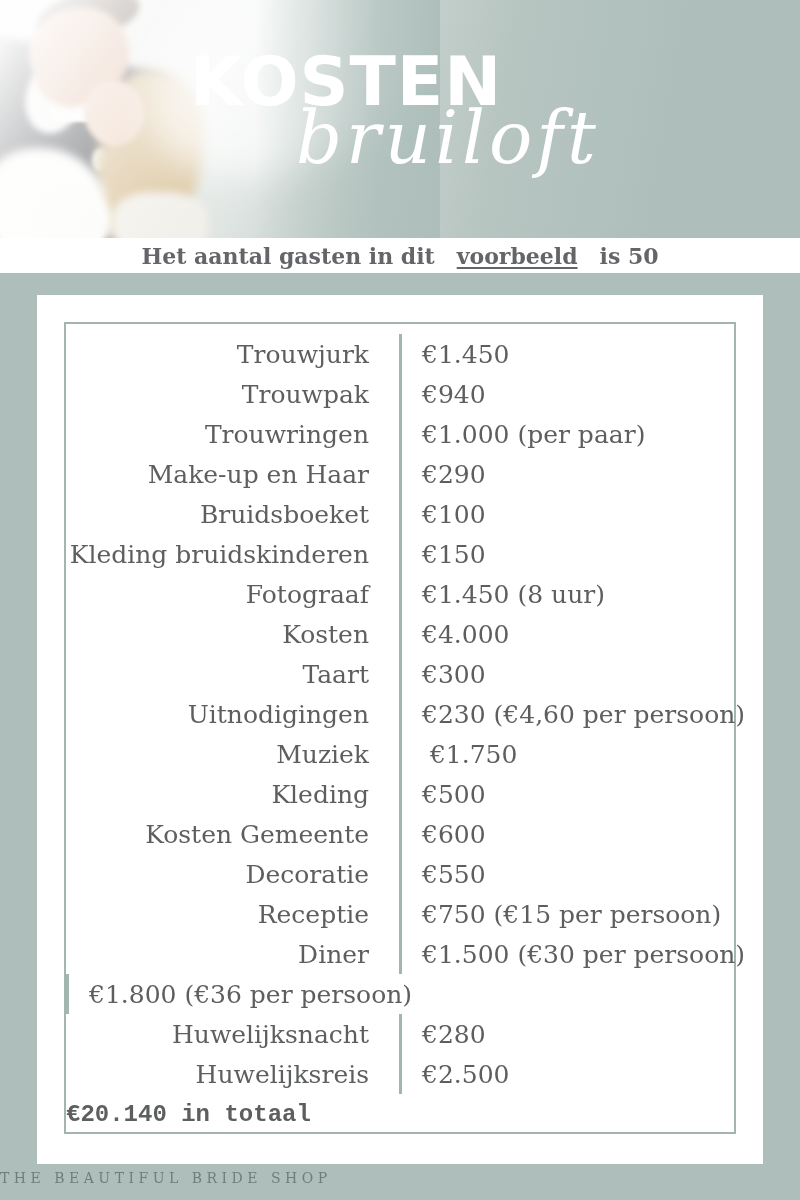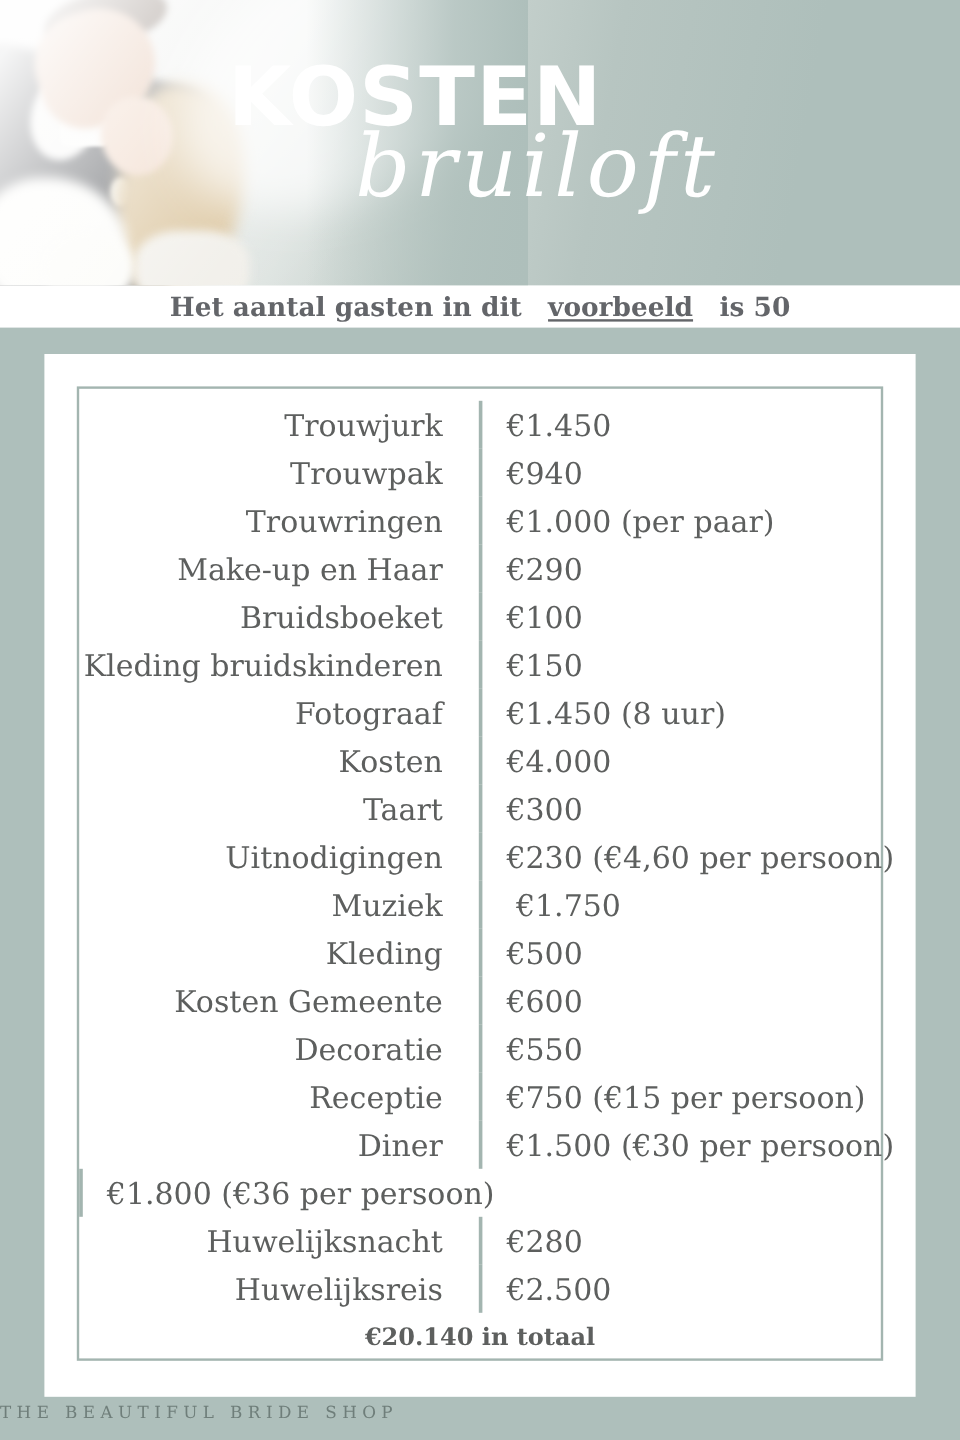--- a/index.html
+++ b/index.html
@@ -42,22 +42,22 @@
   .band .u{text-decoration:underline; text-decoration-thickness:2px; text-underline-offset:3px;}
 
   
   .poster-body{position:absolute; left:0; top:273px; width:800px; height:927px; background:var(--sage);}
   .card{position:absolute; left:37px; top:22px; width:726px; height:869px; background:var(--card-bg);}
   .inner{position:absolute; left:27px; top:27px; right:27px; bottom:30px; border:2px solid var(--border);}
   .rows{padding-top:10px;}
   .row{display:grid; grid-template-columns:333px 1fr; height:40px; font-size:25px; color:var(--text);}
   .row-label{text-align:right; padding-right:30px; align-self:center;}
   .row-value{border-left:3px solid var(--border); padding-left:20px; white-space:pre; display:flex; align-items:center;}
-  .total-row{height:40px; display:flex; align-items:center; justify-content:center;
-    font-weight:bold; font-size:20px; color:var(--text);}
+  .total-row{height:40px; display:flex; align-items:center; justify-content:flex-start;
+    font-weight:bold; font-size:24px; color:var(--text);font-family:Liberation Mono, monospace;}
 
   .brand{position:absolute; left:0; top:897px; width:800px; 
     font-size:14px; letter-spacing:4.5px; color:var(--footer-text);}
 </style>
 </head>
 <body>
 
 <div class="page">
 
   <div class="header">

